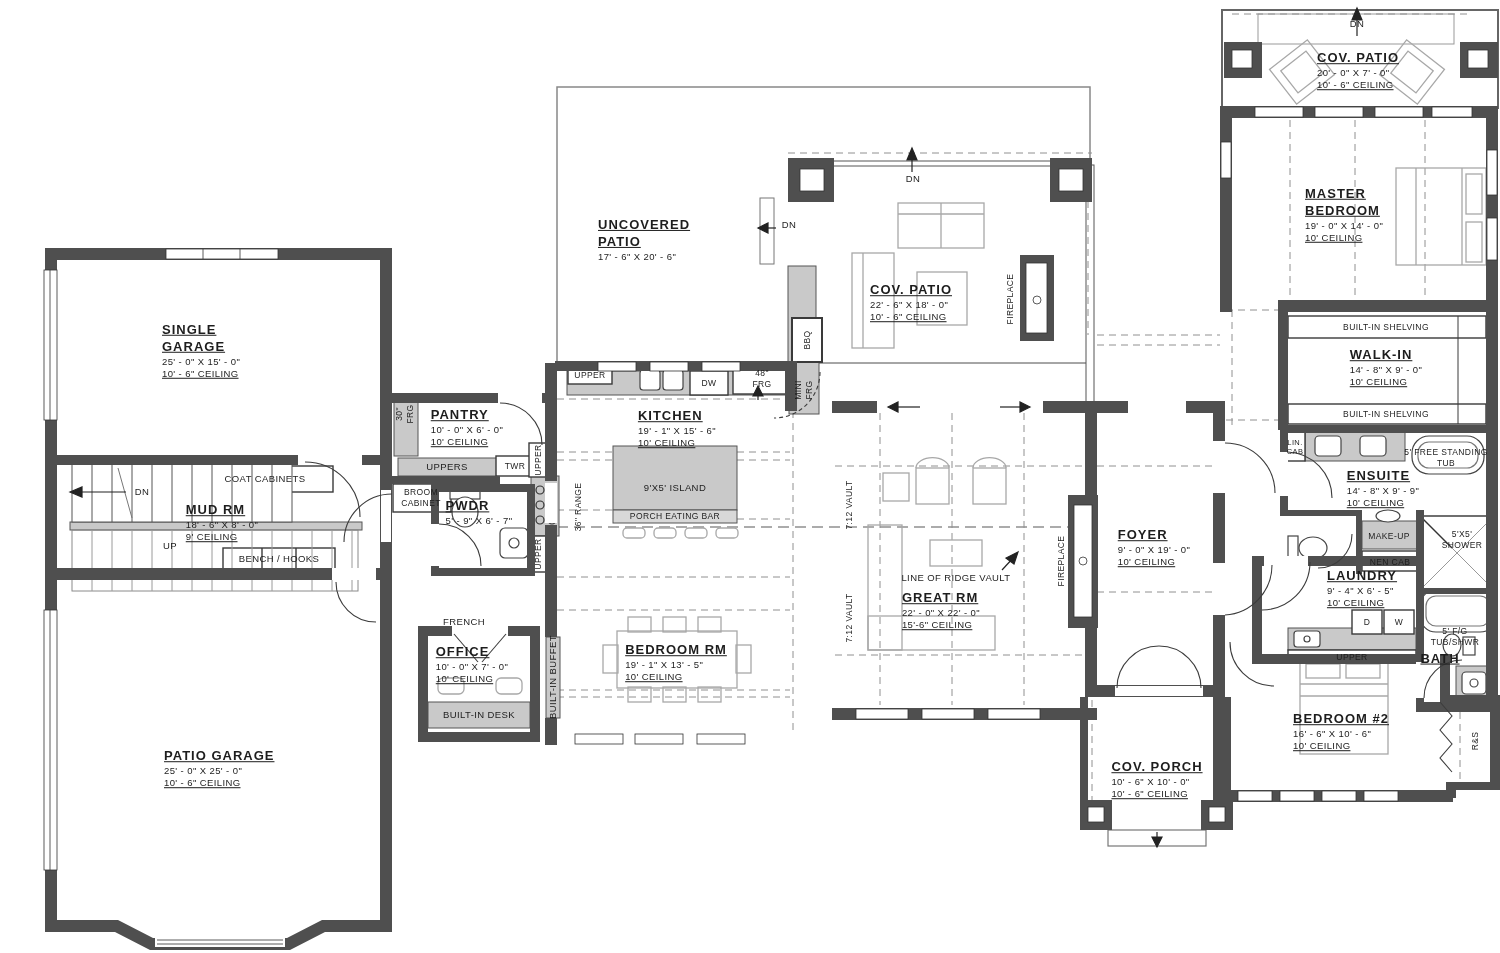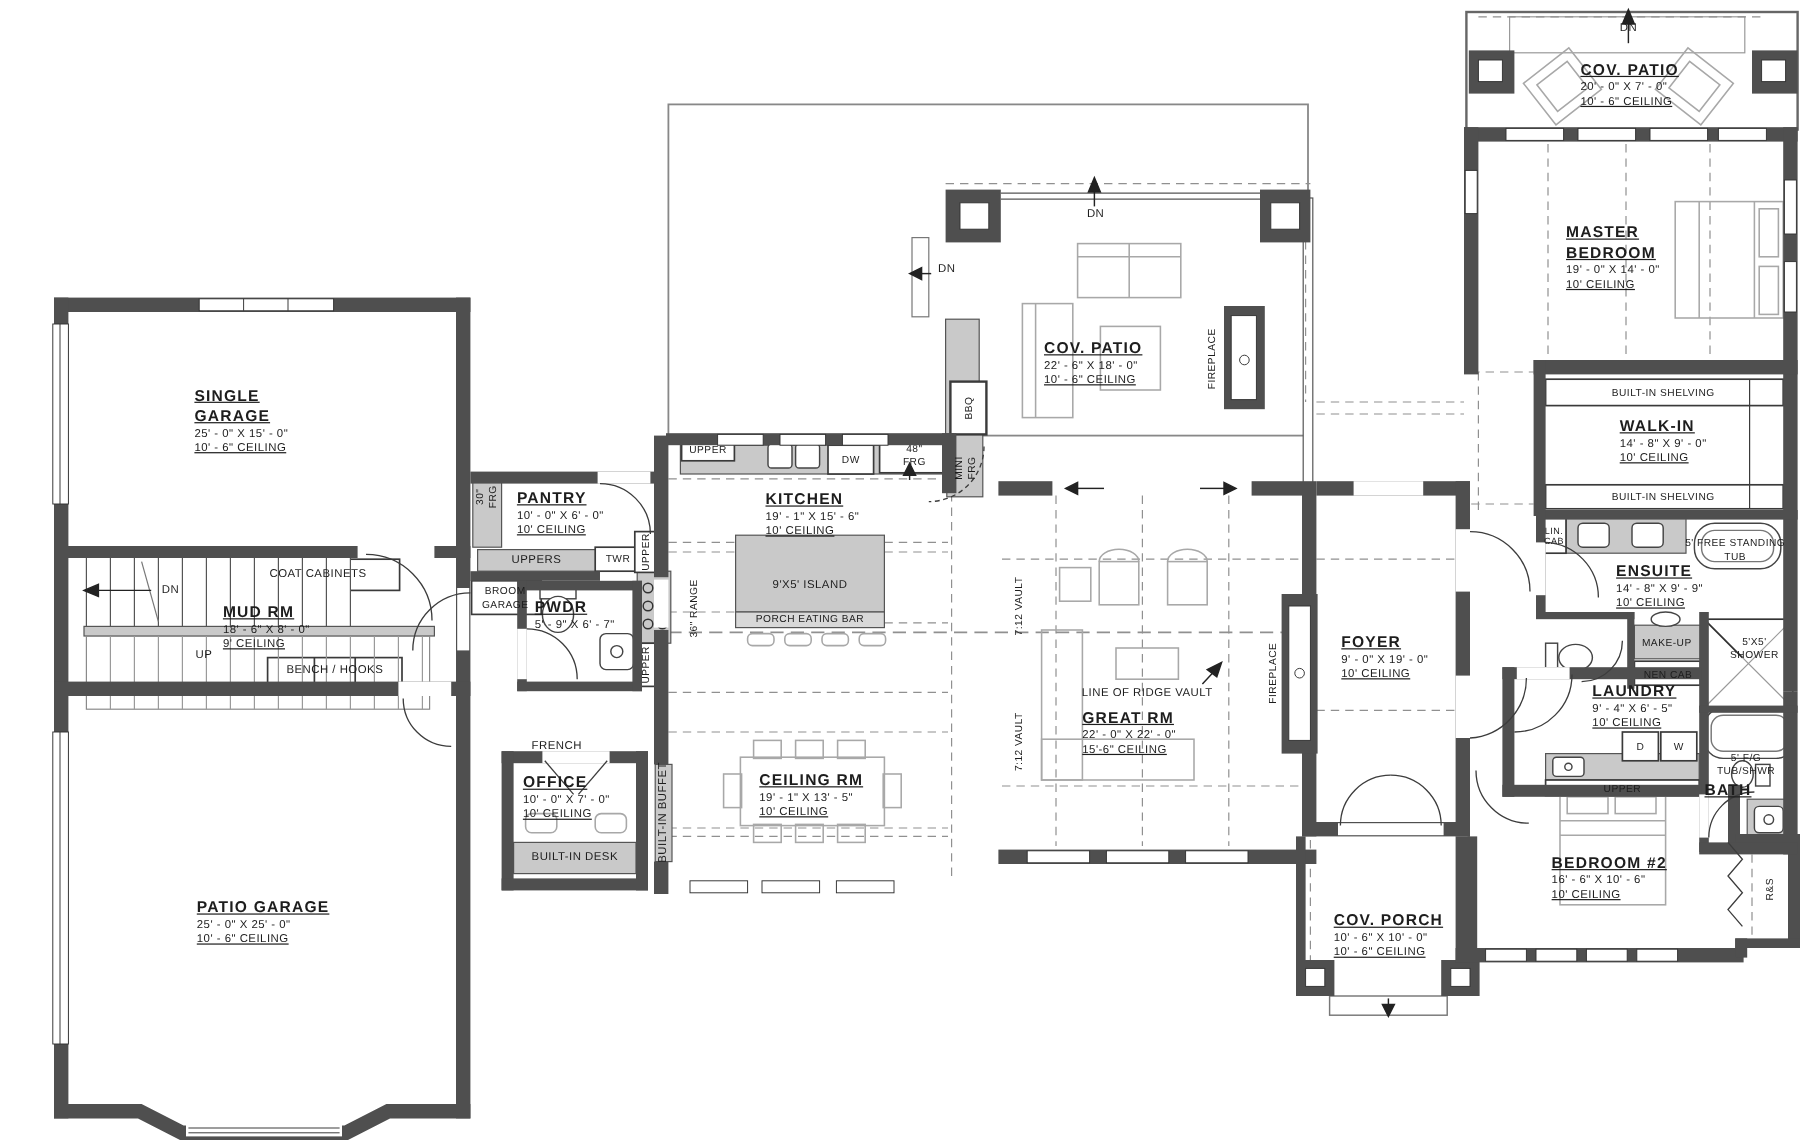--- a/index.html
+++ b/index.html
@@ -432,23 +432,27 @@
     <span class="t">OFFICE</span>
     <span class="dm">10' - 0" X 7' - 0"</span>
     <span class="cl">10' CEILING</span>
   </div>
   <div class="rm" style="left:677px;top:429px">
     <span class="t">KITCHEN</span>
     <span class="dm">19' - 1" X 15' - 6"</span>
     <span class="cl">10' CEILING</span>
   </div>
   <div class="rm" style="left:676px;top:663px">
-    <span class="t">CEILING RM</span>
+    <span class="t">BEDROOM RM</span>
     <span class="dm">19' - 1" X 13' - 5"</span>
     <span class="cl">10' CEILING</span>
+  </div>
+  <div class="rm w2" style="left:663px;top:240px;width:130px">
+    <span class="t">UNCOVERED PATIO</span>
+    <span class="dm">17' - 6" X 20' - 6"</span>
   </div>
   <div class="rm" style="left:911px;top:303px">
     <span class="t">COV. PATIO</span>
     <span class="dm">22' - 6" X 18' - 0"</span>
     <span class="cl">10' - 6" CEILING</span>
   </div>
   <div class="rm" style="left:941px;top:611px">
     <span class="t">GREAT RM</span>
     <span class="dm">22' - 0" X 22' - 0"</span>
     <span class="cl">15'-6" CEILING</span>
@@ -497,21 +501,21 @@
     <span class="t">BATH</span>
   </div>
 
   <div class="lb bold" style="left:142px;top:492px">DN</div>
   <div class="lb" style="left:170px;top:546px">UP</div>
   <div class="lb" style="left:265px;top:479px">COAT CABINETS</div>
   <div class="lb" style="left:279px;top:559px">BENCH / HOOKS</div>
   <div class="lb vert sm wrap" style="left:405px;top:414px;width:34px">30" FRG</div>
   <div class="lb" style="left:447px;top:467px">UPPERS</div>
   <div class="lb sm" style="left:515px;top:466px">TWR</div>
-  <div class="lb sm wrap" style="left:421px;top:498px;width:62px">BROOM GARAGE</div>
+  <div class="lb sm wrap" style="left:421px;top:498px;width:62px">BROOM CABINET</div>
   <div class="lb vert sm" style="left:538px;top:460px">UPPER</div>
   <div class="lb vert sm" style="left:538px;top:554px">UPPER</div>
   <div class="lb vert sm" style="left:578px;top:507px">36" RANGE</div>
   <div class="lb" style="left:675px;top:488px">9'X5' ISLAND</div>
   <div class="lb sm" style="left:675px;top:516px">PORCH EATING BAR</div>
   <div class="lb" style="left:464px;top:622px">FRENCH</div>
   <div class="lb" style="left:479px;top:715px">BUILT-IN DESK</div>
   <div class="lb vert" style="left:553px;top:677px">BUILT-IN BUFFET</div>
   <div class="lb sm" style="left:590px;top:375px">UPPER</div>
   <div class="lb sm" style="left:709px;top:383px">DW</div>

